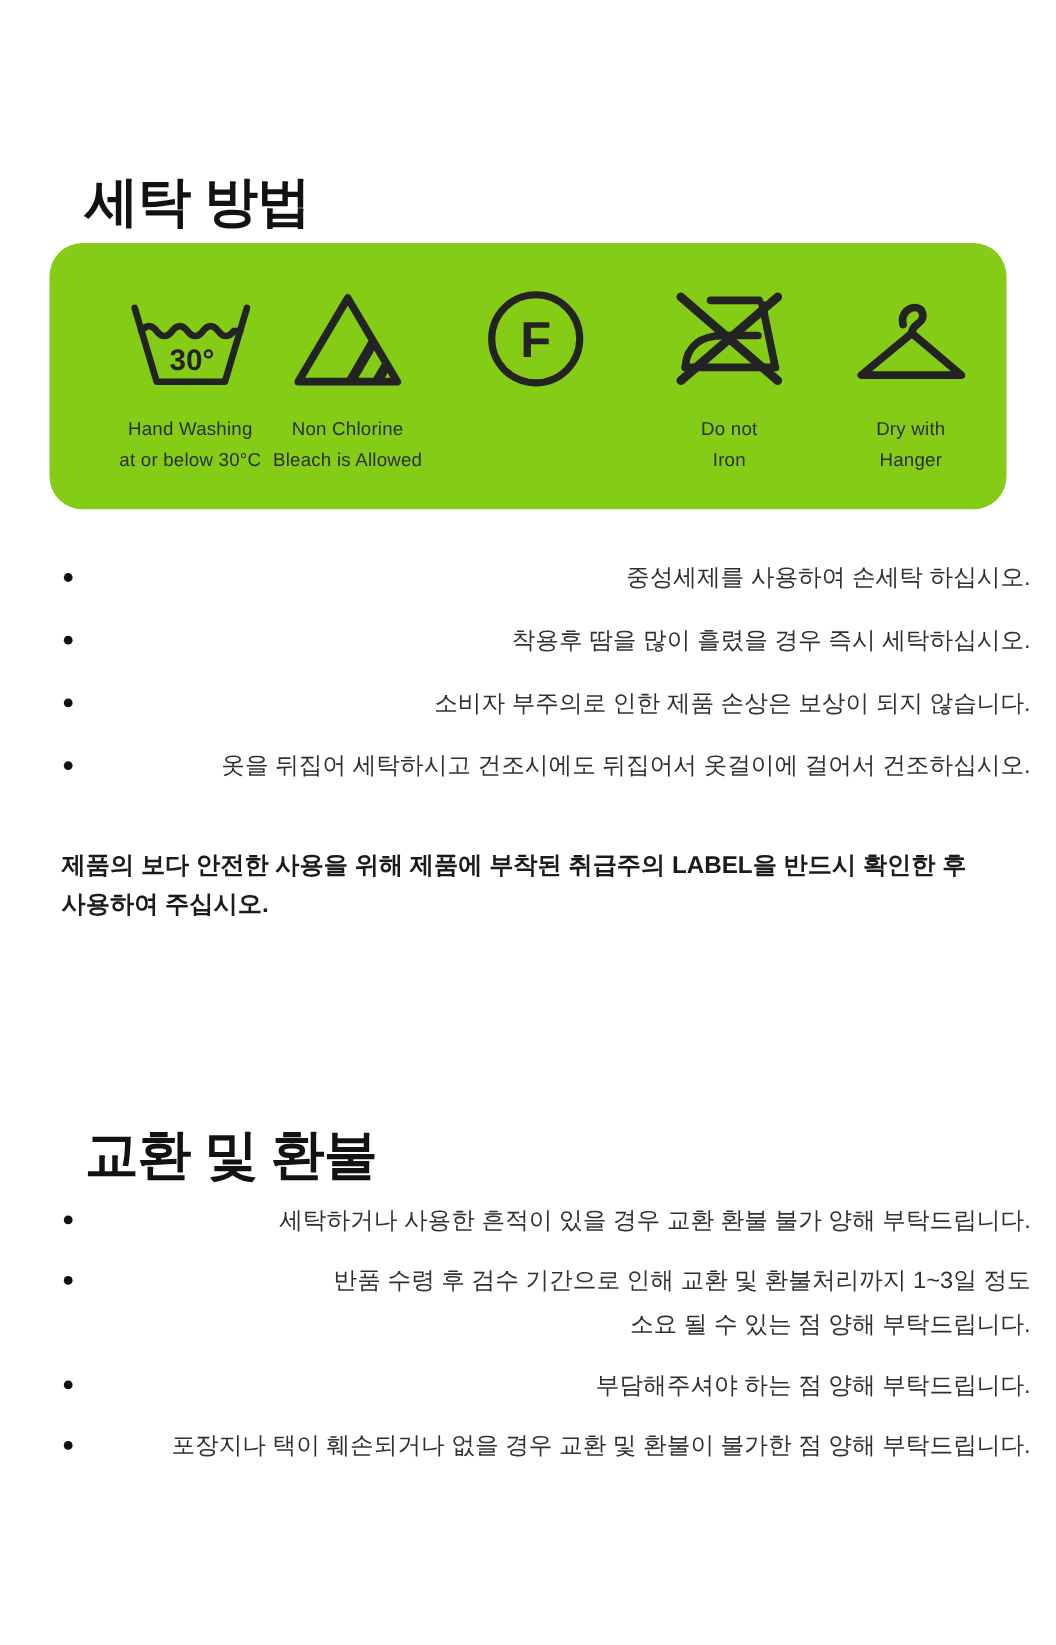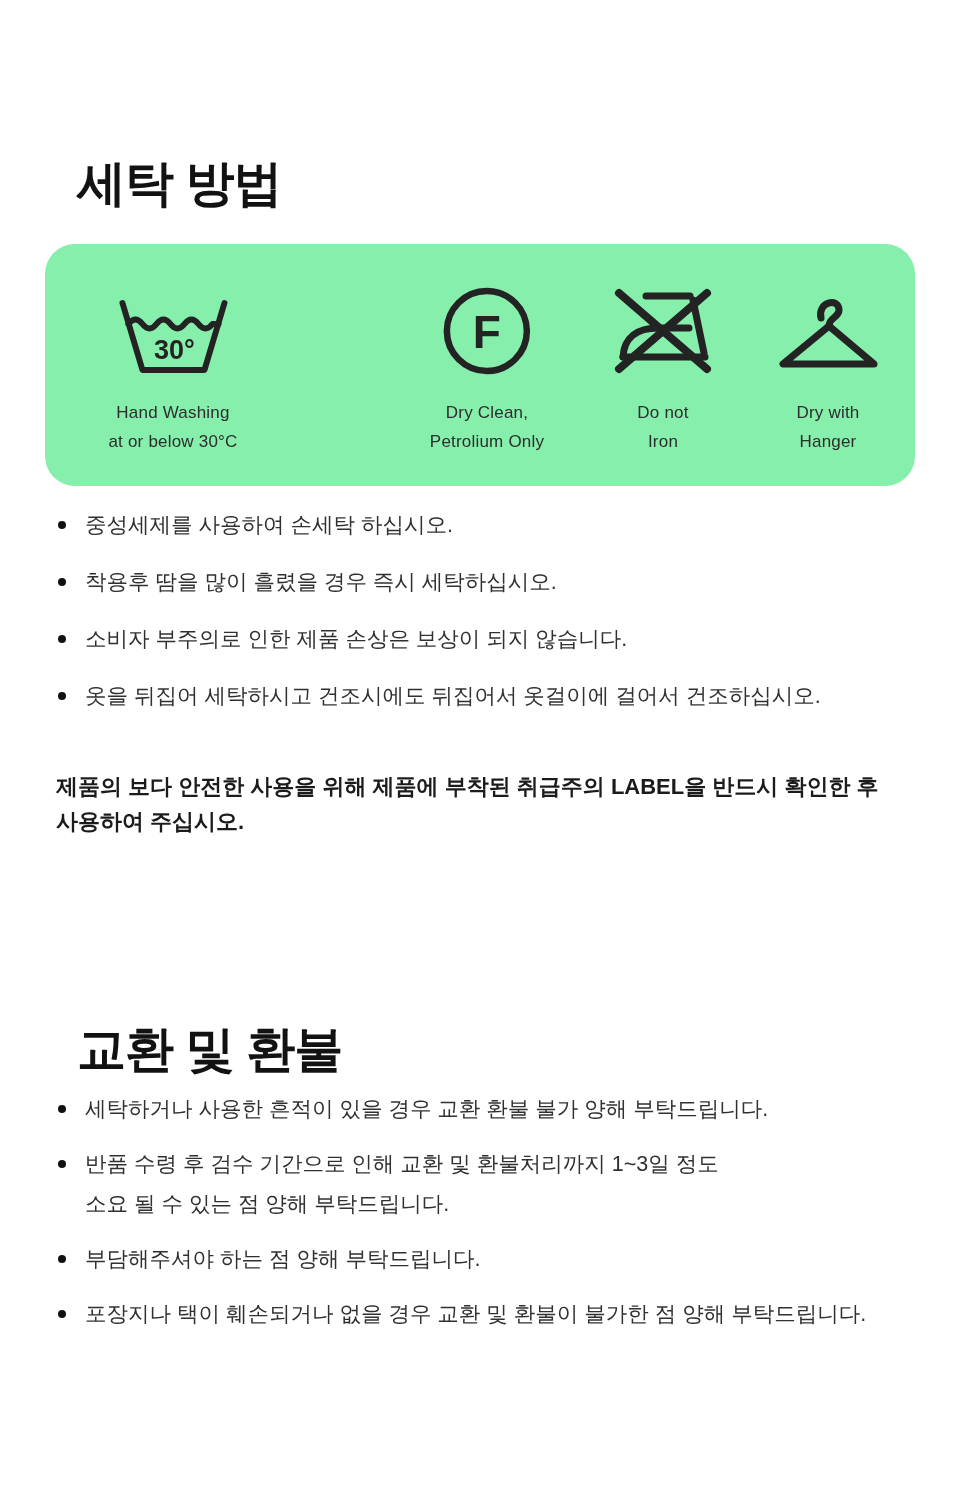--- a/index.html
+++ b/index.html
@@ -22,23 +22,23 @@
     color:#121212;
     white-space:nowrap;
     margin-left:20px;
   }
   #wash-title   { top:118px; }
   #refund-title { top:984px; }
 
   
   .care-box {
     position:absolute;
-    left:45px; top:244px;
+    left:45px; top:221px;
     width:870px; height:242px;
-    background:#86efac;
+    background:#84cc16;
     border-radius:30px;
   }
   .care-item {
     position:absolute;
     top:0;
     transform:translateX(-50%);
     display:flex;
     flex-direction:column;
     align-items:center;
   }
@@ -81,20 +81,21 @@
   }
   #wash-bullets   { top:505px; }
   #refund-bullets { top:1089px; }
   .bullets li {
     position:relative;
     padding-left:28px;
     font-size:21.5px;
     line-height:40px;
     color:#303030;
     white-space:nowrap;
+    text-align:right;
   }
   #wash-bullets li   { margin-bottom:17px; }
   #refund-bullets li { margin-bottom:15px; }
   .dot {
     position:absolute;
     left:1px; top:16px;
     width:8px; height:8px;
     border-radius:50%;
     background:#111111;
   }
@@ -129,31 +130,47 @@
           <path class="stroke" stroke-width="6" d="M11,25 Q18,16 25,25 T39,25 T53,25 T67,25 T81,25 T95,25 L101,25"></path>
           <text class="icon-text" x="57" y="60" font-size="27" text-anchor="middle">30°</text>
         </svg>
       </div>
       <div class="care-label">
         <span>Hand Washing</span>
         <span>at or below 30°C</span>
       </div>
     </div>
 
+    <div class="care-item" style="left:271px">
+      <div class="care-icon">
+        <svg width="100" height="86" viewBox="0 0 100 86">
+          <defs>
+            <clipPath id="tri-clip">
+                <path d="M50,5 L95,81 L5,81 Z"></path>
+              </clipPath>
+          </defs>
+          <g clip-path="url(#tri-clip)">
+            <path class="stroke" stroke-width="9" stroke-linecap="butt" d="M46,92 L92,13"></path>
+            <path class="stroke" stroke-width="9" stroke-linecap="butt" d="M70,92 L108,27"></path>
+          </g>
+          <path class="stroke" stroke-width="7" d="M50,5 L95,81 L5,81 Z"></path>
+        </svg>
+      </div>
+      <div class="care-label">
+        <span>Non Chlorine</span>
+        <span>Bleach is Allowed</span>
+      </div>
+    </div>
 
     <div class="care-item" style="left:442px">
       <div class="care-icon">
         <svg width="88" height="88" viewBox="0 0 88 88">
           <circle class="stroke" stroke-width="6.5" cx="44" cy="44" r="40"></circle>
           <text class="icon-text" x="44" y="61" font-size="46" text-anchor="middle">F</text>
         </svg>
-      </div>
-      <div class="care-label">
-        <span>Dry Clean,</span>
-        <span>Petrolium Only</span>
       </div>
     </div>
 
     <div class="care-item" style="left:618px">
       <div class="care-icon">
         <svg width="100" height="88" viewBox="0 0 100 88">
           <path class="stroke" stroke-width="7" d="M33,9 L77,9"></path>
           <path class="stroke" stroke-width="7" d="M80,13 L91,66"></path>
           <path class="stroke" stroke-width="7" d="M10,70 L92,70"></path>
           <path class="stroke" stroke-width="7" d="M10,70 C11,50 25,41 45,41 L76,41"></path>

